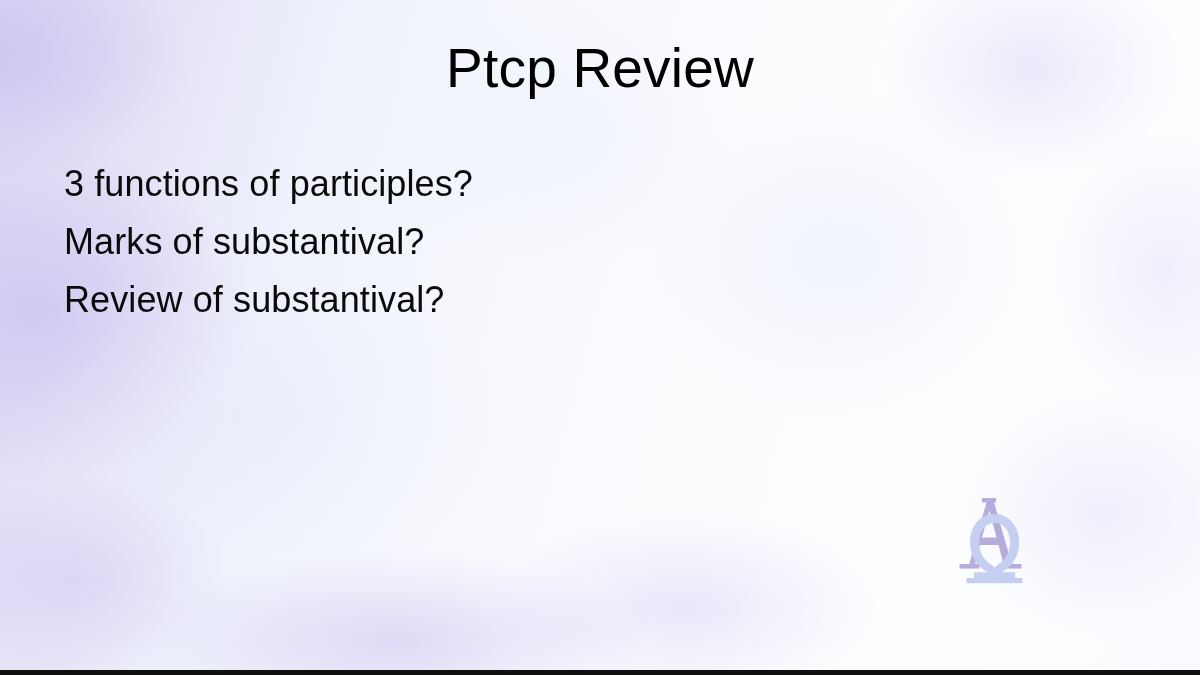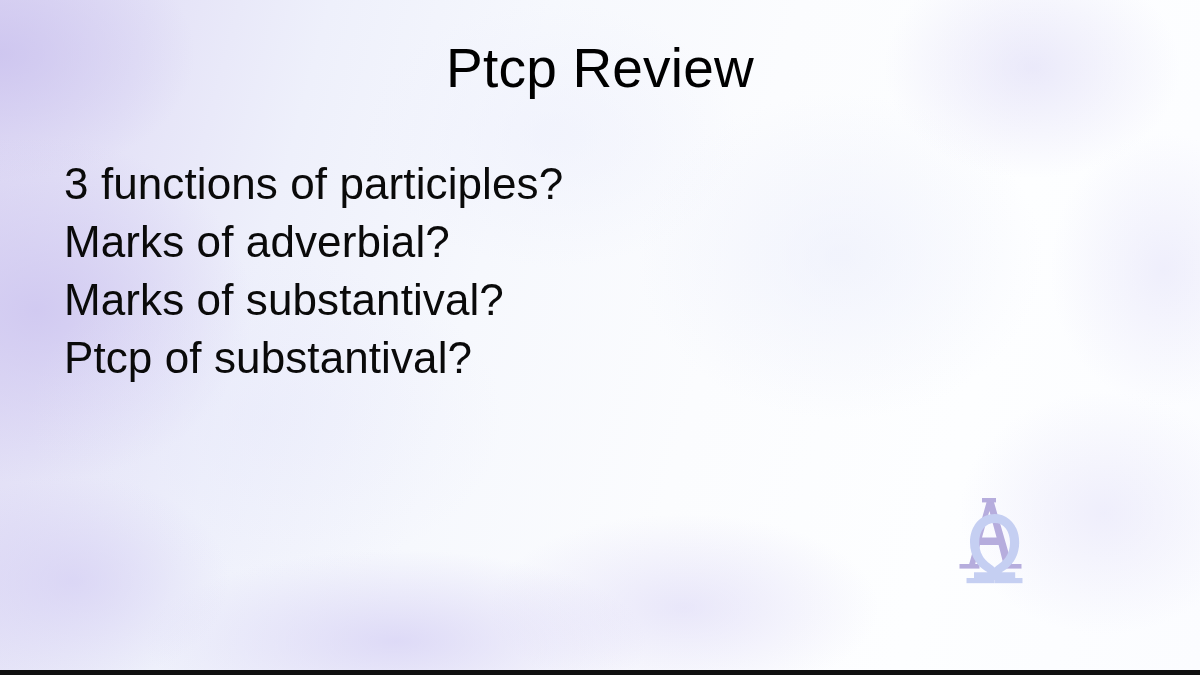--- a/index.html
+++ b/index.html
@@ -73,21 +73,21 @@
 
   
   .body-list {
     position: absolute;
     left: 64px;
     top: 155px;
     width: 900px;
   }
 
   .body-line {
-    font-size: 44px;
+    font-size: 36px;
     line-height: 58px;
     font-weight: 400;
     color: #0a0a0a;
     letter-spacing: 0.1px;
     white-space: nowrap;
   }
 
   
   .logo {
     position: absolute;
@@ -115,23 +115,22 @@
 <div class="slide">
 
   <div class="bg-layer bg-base"></div>
   <div class="bg-layer bg-blobs"></div>
   <div class="bg-layer bg-wisps"></div>
 
   <div class="title">Ptcp Review</div>
 
   <div class="body-list">
     <div class="body-line">3 functions of participles?</div>
-    <div class="body-line">Marks of adverbial?</div>
     <div class="body-line">Marks of substantival?</div>
-    <div class="body-line">Ptcp of substantival?</div>
+    <div class="body-line">Review of substantival?</div>
   </div>
 
   <div class="logo">
     <svg viewBox="0 0 132 98" xmlns="http://www.w3.org/2000/svg" aria-hidden="true">
 
       <g fill="#b3a9dc">
         <path d="M36.5 72.5 L55.0 6.5 L61.5 6.5 L80.5 72.5
                  L72.0 72.5 L66.6 51.0 L48.0 51.0 L42.6 72.5 Z
                  M50.0 43.5 L64.6 43.5 L57.4 17.0 Z"></path>
         <rect x="27.5" y="70.0" width="20.0" height="4.6"></rect>

